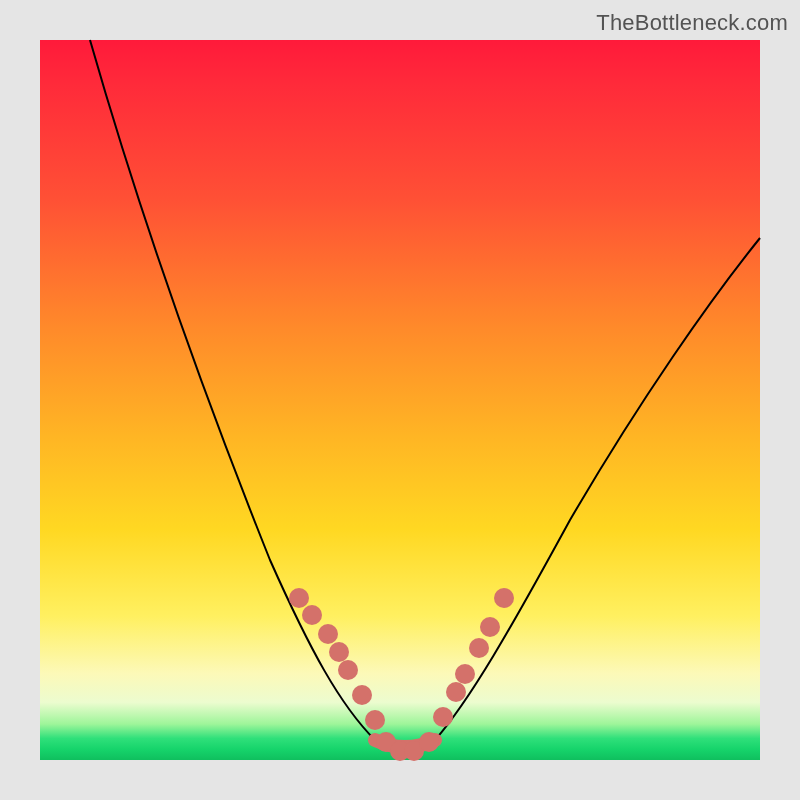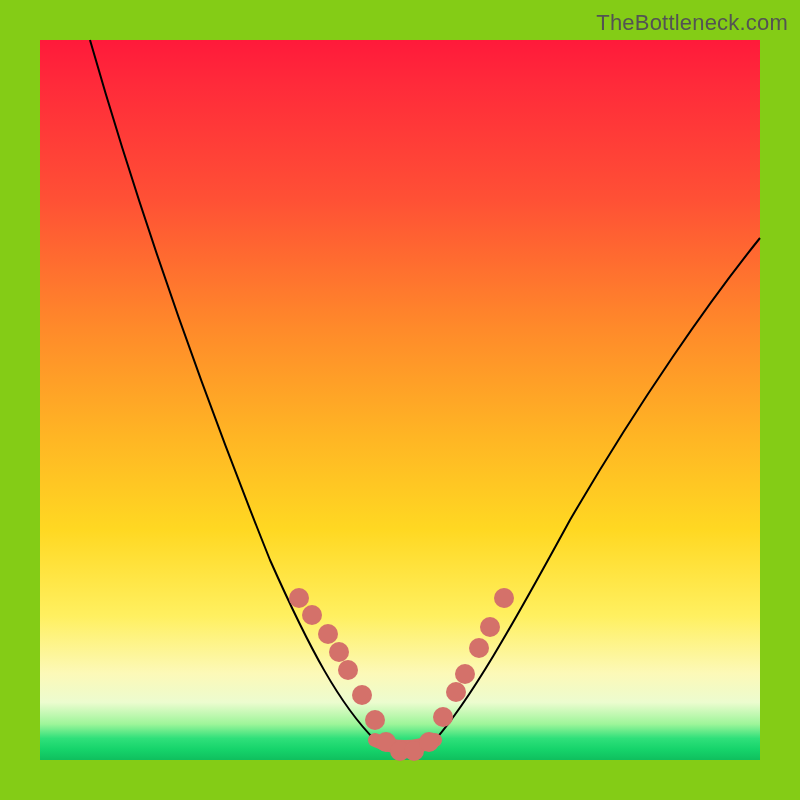--- a/index.html
+++ b/index.html
@@ -8,21 +8,21 @@
     width: 800px;
     height: 800px;
     overflow: hidden;
     font-family: Arial, Helvetica, sans-serif;
     background: #000;
   }
   .frame {
     position: relative;
     width: 800px;
     height: 800px;
-    background: #84cc16;
+    background: #e5e5e5;
   }
   .plot-area {
     position: absolute;
     left: 40px;
     top: 40px;
     width: 720px;
     height: 720px;
     
     background: linear-gradient(to bottom,
       #ff1a3a 0%,

